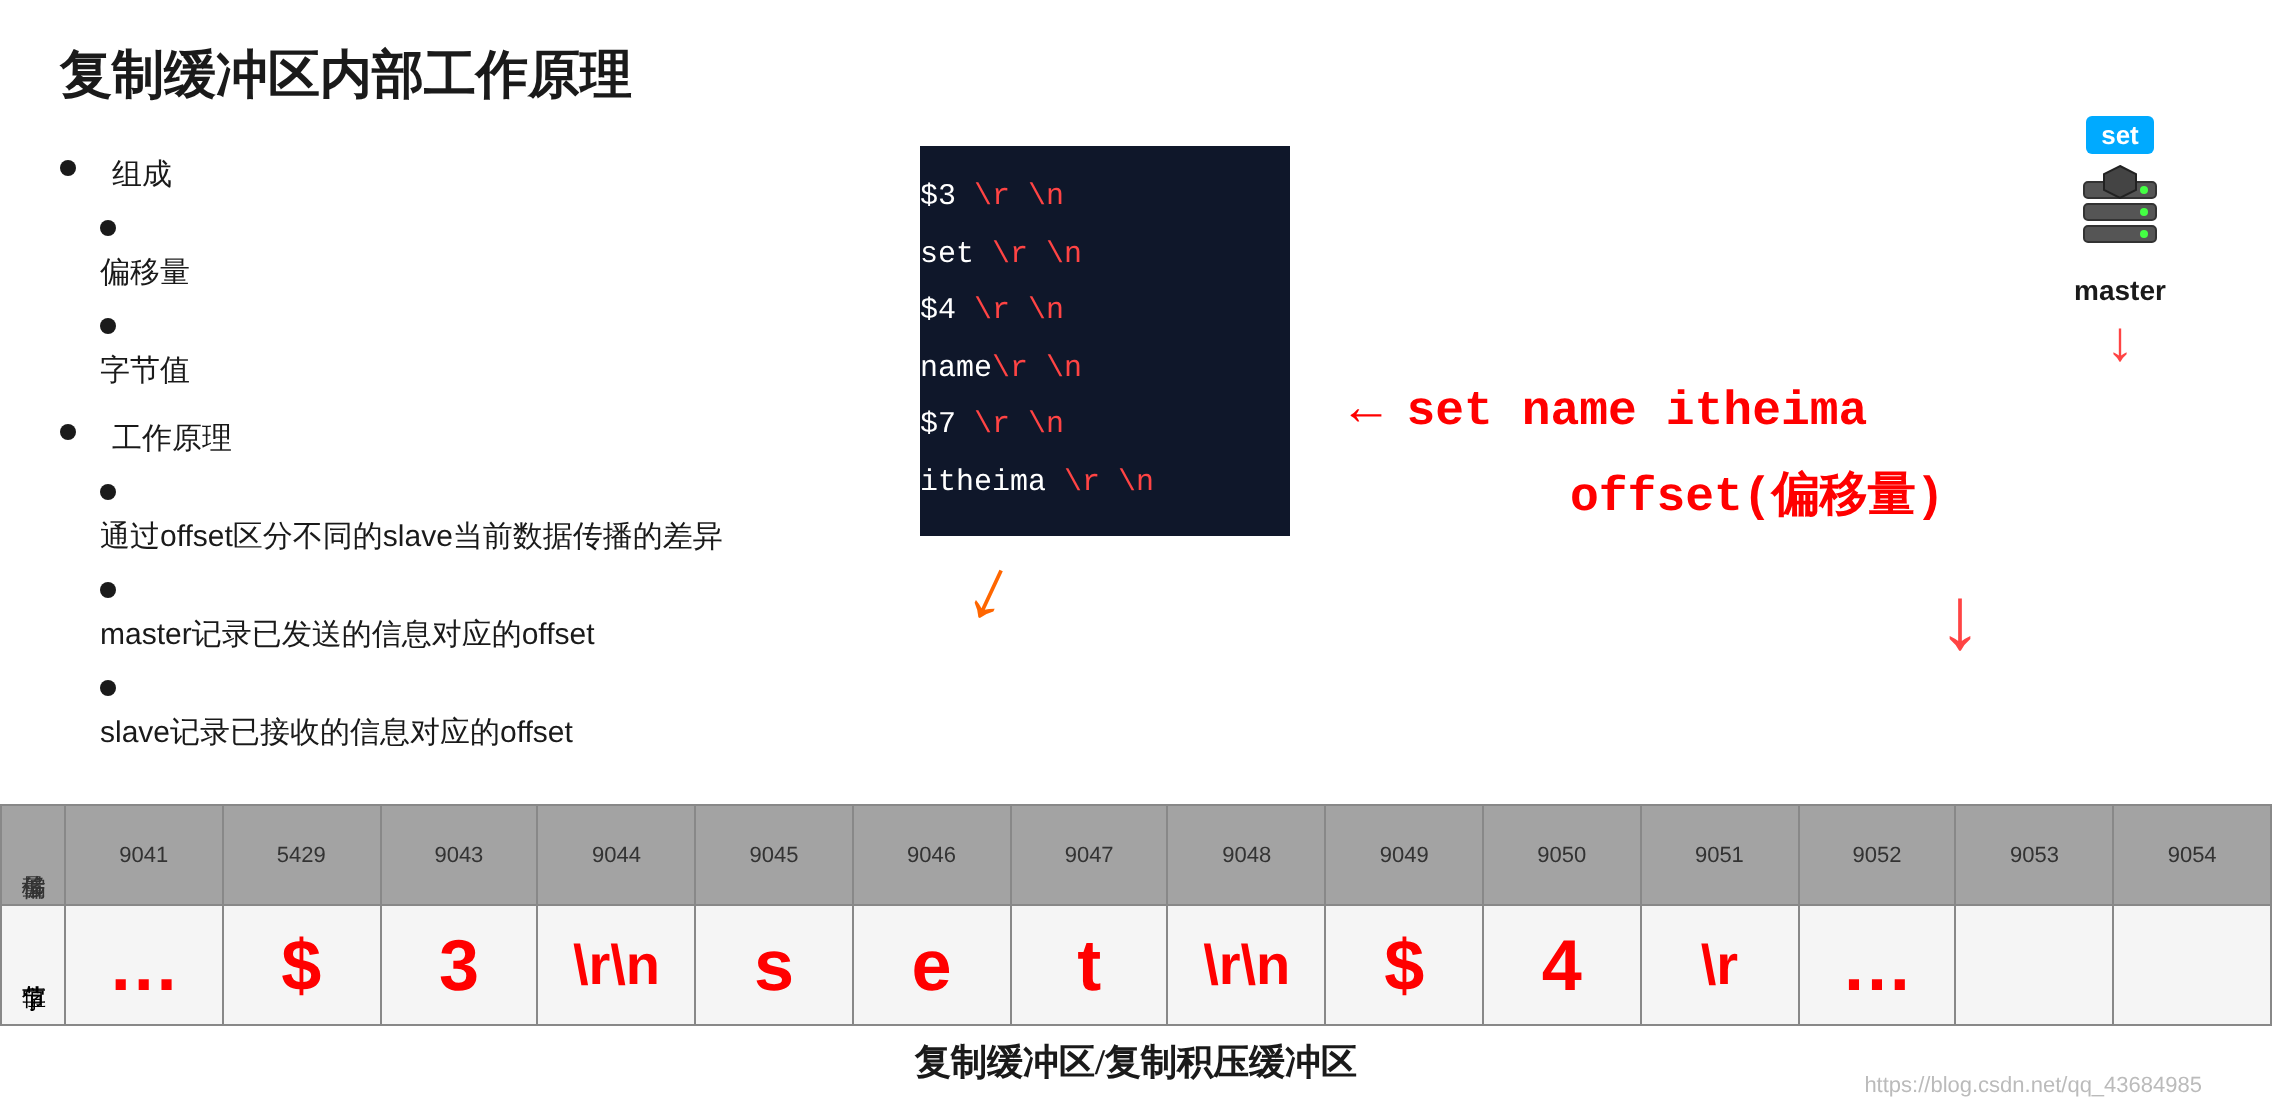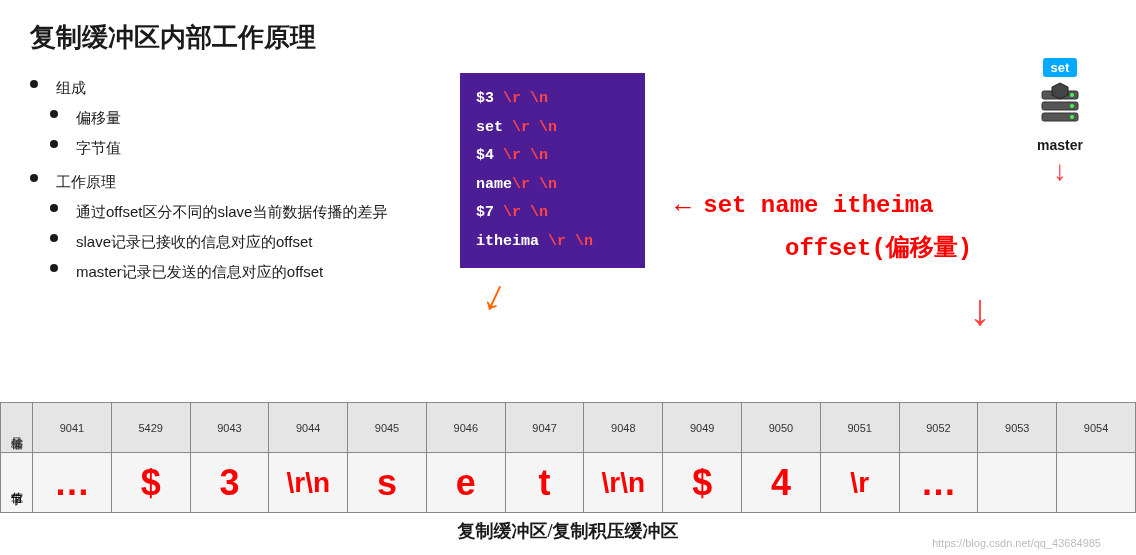--- a/index.html
+++ b/index.html
@@ -48,39 +48,39 @@
     }
 
     .sub-list {
       list-style: none;
       margin-left: 20px;
     }
 
     .sub-list li {
       display: flex;
       align-items: flex-start;
-      gap: 18px;
+      gap: 4px;
       font-size: 15px;
       line-height: 2;
+      flex-direction: column;
     }
 
     
     .terminal-block {
       position: absolute;
       top: 0;
       left: 420px;
-      background: #4c1d95;
+      background: #0f172a;
       color: #ffffff;
       font-family: "Courier New", monospace;
       font-size: 15px;
-      padding: 12px 16px;
+      padding: 12px 0;
       line-height: 1.9;
       min-width: 185px;
       z-index: 10;
-      font-weight: bold;
     }
 
     .terminal-block .red-text {
       color: #ff4444;
     }
 
     
     .master-container {
       position: absolute;
       top: -15px;
@@ -122,21 +122,21 @@
 
     .buffer-table th, .buffer-table td {
       border: 1.5px solid #888;
       text-align: center;
       vertical-align: middle;
     }
 
     .buffer-table thead th {
       font-size: 11px;
       color: #333;
-      background: #e5e5e5;
+      background: #a3a3a3;
       height: 50px;
       font-weight: normal;
     }
 
     .buffer-table thead th.row-header {
       font-size: 11px;
       writing-mode: vertical-rl;
       text-orientation: mixed;
       width: 32px;
       padding: 4px 2px;
@@ -191,25 +191,25 @@
         <span class="bullet-dot"></span>
         <span>工作原理</span>
       </li>
       <ul class="sub-list">
         <li>
           <span class="bullet-dot"></span>
           <span>通过offset区分不同的slave当前数据传播的差异</span>
         </li>
         <li>
           <span class="bullet-dot"></span>
+          <span>master记录已发送的信息对应的offset</span>
+        </li>
+        <li>
+          <span class="bullet-dot"></span>
           <span>slave记录已接收的信息对应的offset</span>
-        </li>
-        <li>
-          <span class="bullet-dot"></span>
-          <span>master记录已发送的信息对应的offset</span>
         </li>
       </ul>
     </ul>
   </div>
 
   <div class="terminal-block" style="position:absolute; top:0; left:430px;">
     <div>
       $3 <span class="red-text">\r \n</span>
     </div>
     <div>

